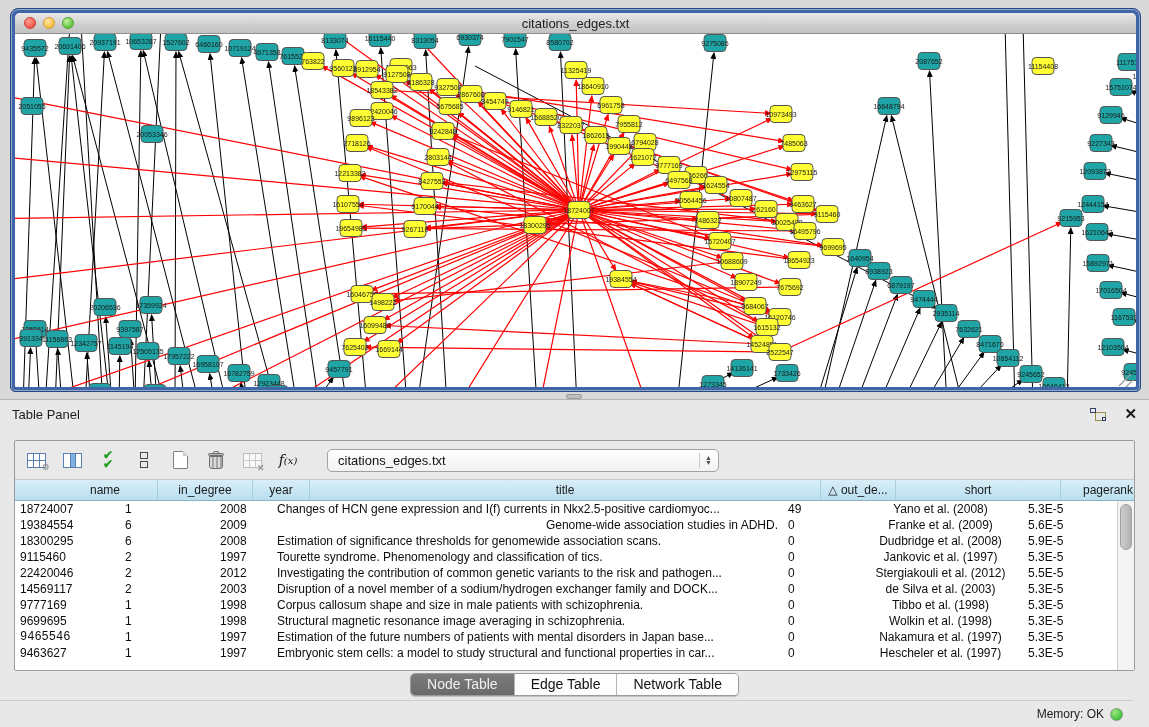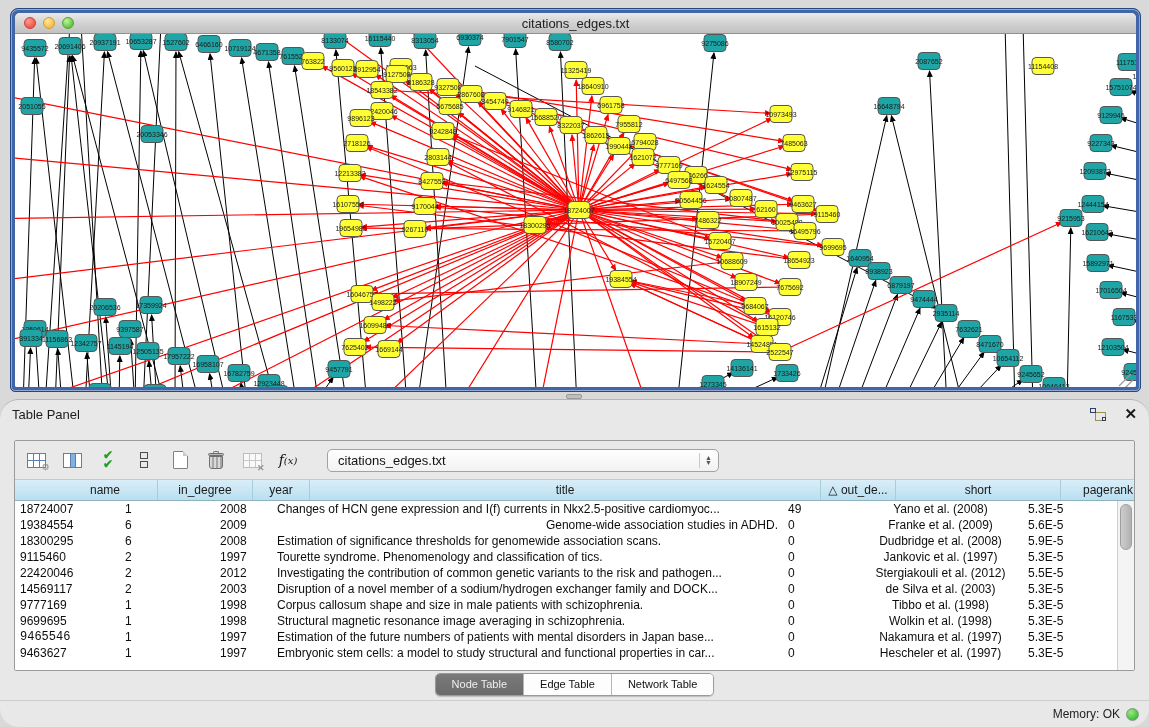--- a/index.html
+++ b/index.html
@@ -25,21 +25,21 @@
   .graph-canvas { flex:1; background:#fff; position:relative; }
   .graph-canvas svg { display:block; }
 
   
   .splitter { position:absolute; left:0; top:393px; width:1149px; height:6px; }
   .splitter-handle { position:absolute; left:566px; top:1px; width:16px; height:5px;
                      background:#bfbfbf; border:1px solid #9a9a9a; border-radius:2px; }
 
   
   .table-panel { position:absolute; left:0; top:399px; width:1149px; height:328px;
-                 background:#e8e8e8; border-top:1px solid #b5b5b5;border-radius:19px; }
+                 background:#e8e8e8; border-top:1px solid #b5b5b5; }
   .tp-header { height:28px; display:flex; align-items:center; padding:0 12px;
                font-size:13px; color:#1c1c1c; }
   .tp-header-title { flex:1; }
   .float-icon { position:relative; width:16px; height:13px; margin-right:18px; cursor:pointer; }
   .float-icon .back  { position:absolute; right:0; bottom:0; width:11px; height:9px; border:1px solid #9a8f4f; }
   .float-icon .front { position:absolute; left:0; top:0; width:6px; height:5px; border:1px solid #2e3f66; background:#e8e8e8; }
   .float-icon .dot   { position:absolute; right:0; bottom:0; width:4px; height:4px; border:1px solid #2e3f66; background:#e8e8e8; }
   .close-icon { font-size:15px; font-weight:bold; color:#1a1a1a; cursor:pointer; line-height:14px; }
 
   .tp-box { position:absolute; left:14px; right:14px; top:40px; height:231px;
@@ -95,27 +95,27 @@
   .vscroll { position:absolute; right:0; top:21px; bottom:0; width:17px;
              background:#f4f4f4; border-left:1px solid #cfcfcf; }
   .vthumb { position:absolute; left:2px; right:2px; top:3px; height:46px;
             background:linear-gradient(90deg,#cdcdcd,#b2b2b2); border:1px solid #9e9e9e; border-radius:7px; }
 
   
   .tabs-row { position:absolute; left:0; right:0; top:273px; height:24px;
               display:flex; justify-content:center; }
   .seg { display:flex; border:1px solid #9a9a9a; border-radius:5px; overflow:hidden;
          background:#fff; box-shadow:0 1px 1px rgba(0,0,0,.18); height:23px; }
-  .seg-btn { padding:0 16px; font-size:11px; line-height:21px; color:#111; background:#fdfdfd;
+  .seg-btn { padding:0 16px; font-size:14px; line-height:21px; color:#111; background:#fdfdfd;
              border-right:1px solid #b5b5b5; cursor:pointer; }
   .seg-btn:last-child { border-right:none; }
   .seg-btn.active { background:linear-gradient(#7b7b7b,#6a6a6a); color:#efefef; }
 
   
-  .statusbar { position:absolute; left:0; right:0; bottom:0; height:27px;
+  .statusbar { position:absolute; left:0; right:16px; bottom:0; height:27px;
                border-top:1px solid #cdcdcd; display:flex; align-items:center;
                justify-content:flex-end; padding-right:10px; gap:6px; }
   .mem-label { font-size:12px; color:#222; }
   .mem-dot { width:13px; height:13px; border-radius:50%;
              background:radial-gradient(circle at 35% 30%, #9fe87d, #3cbe3c 75%);
              border:1px solid #7e9a7e; }
 </style>
 </head>
 <body>
 

